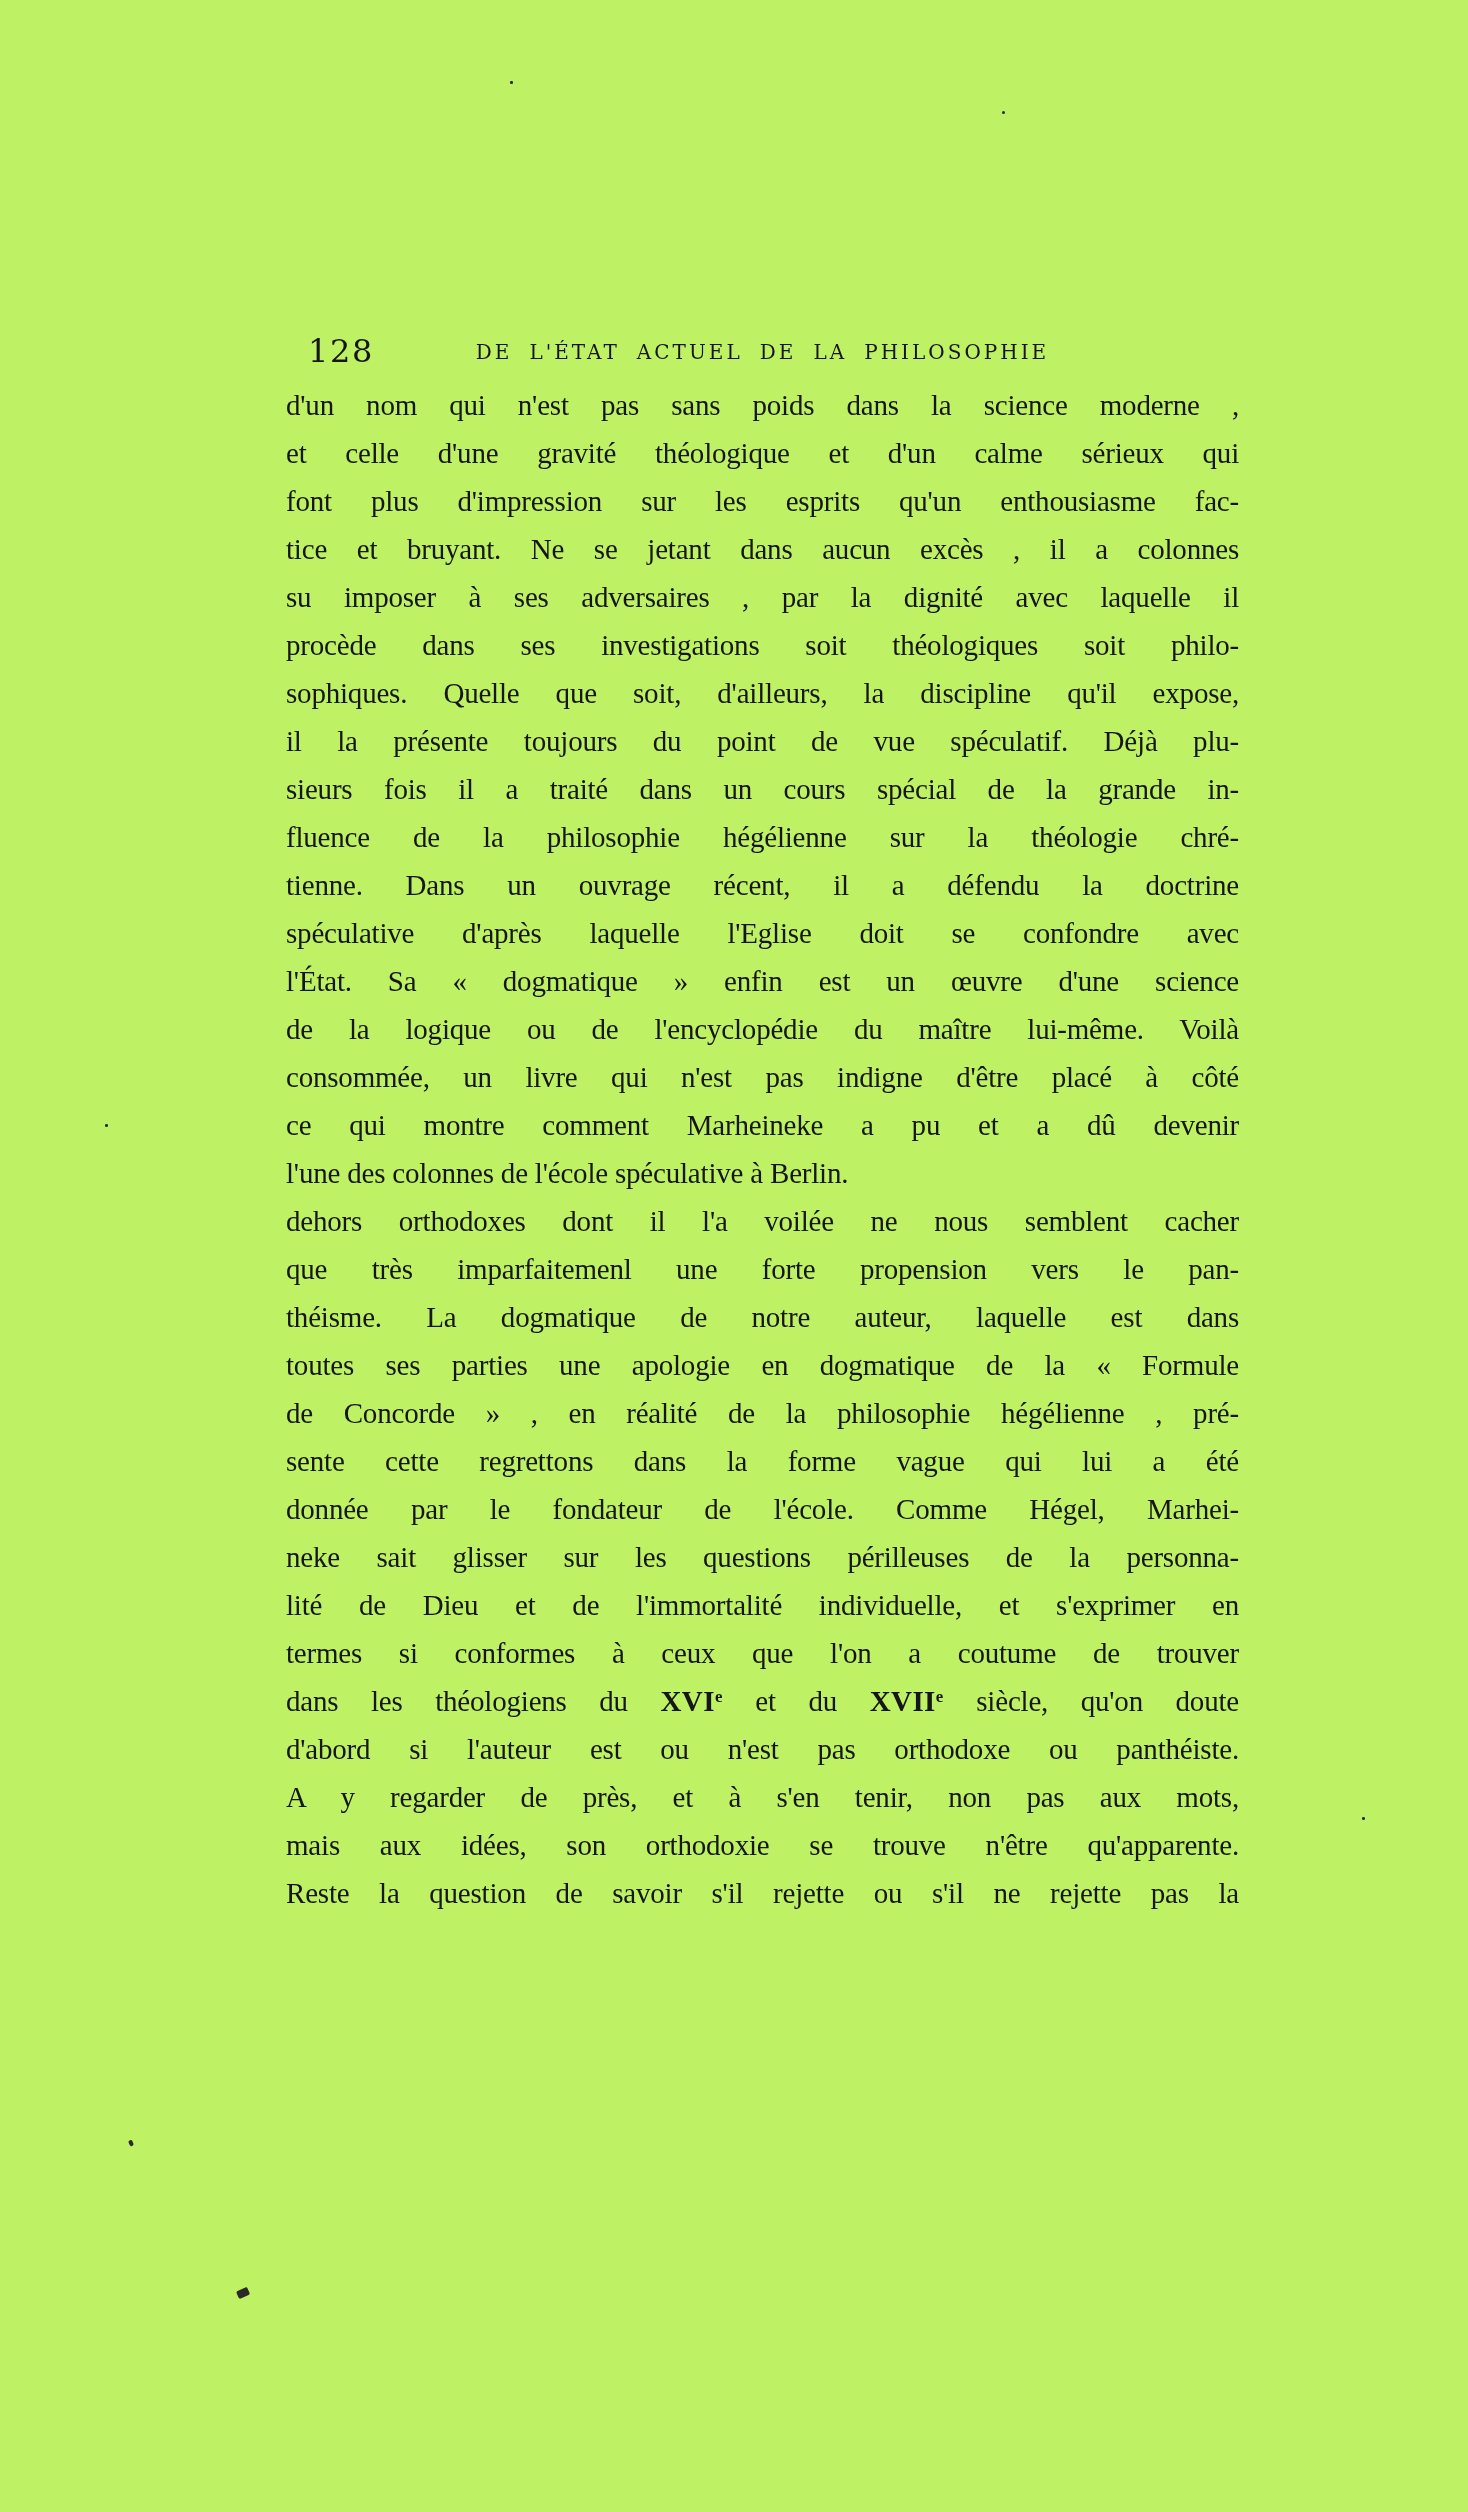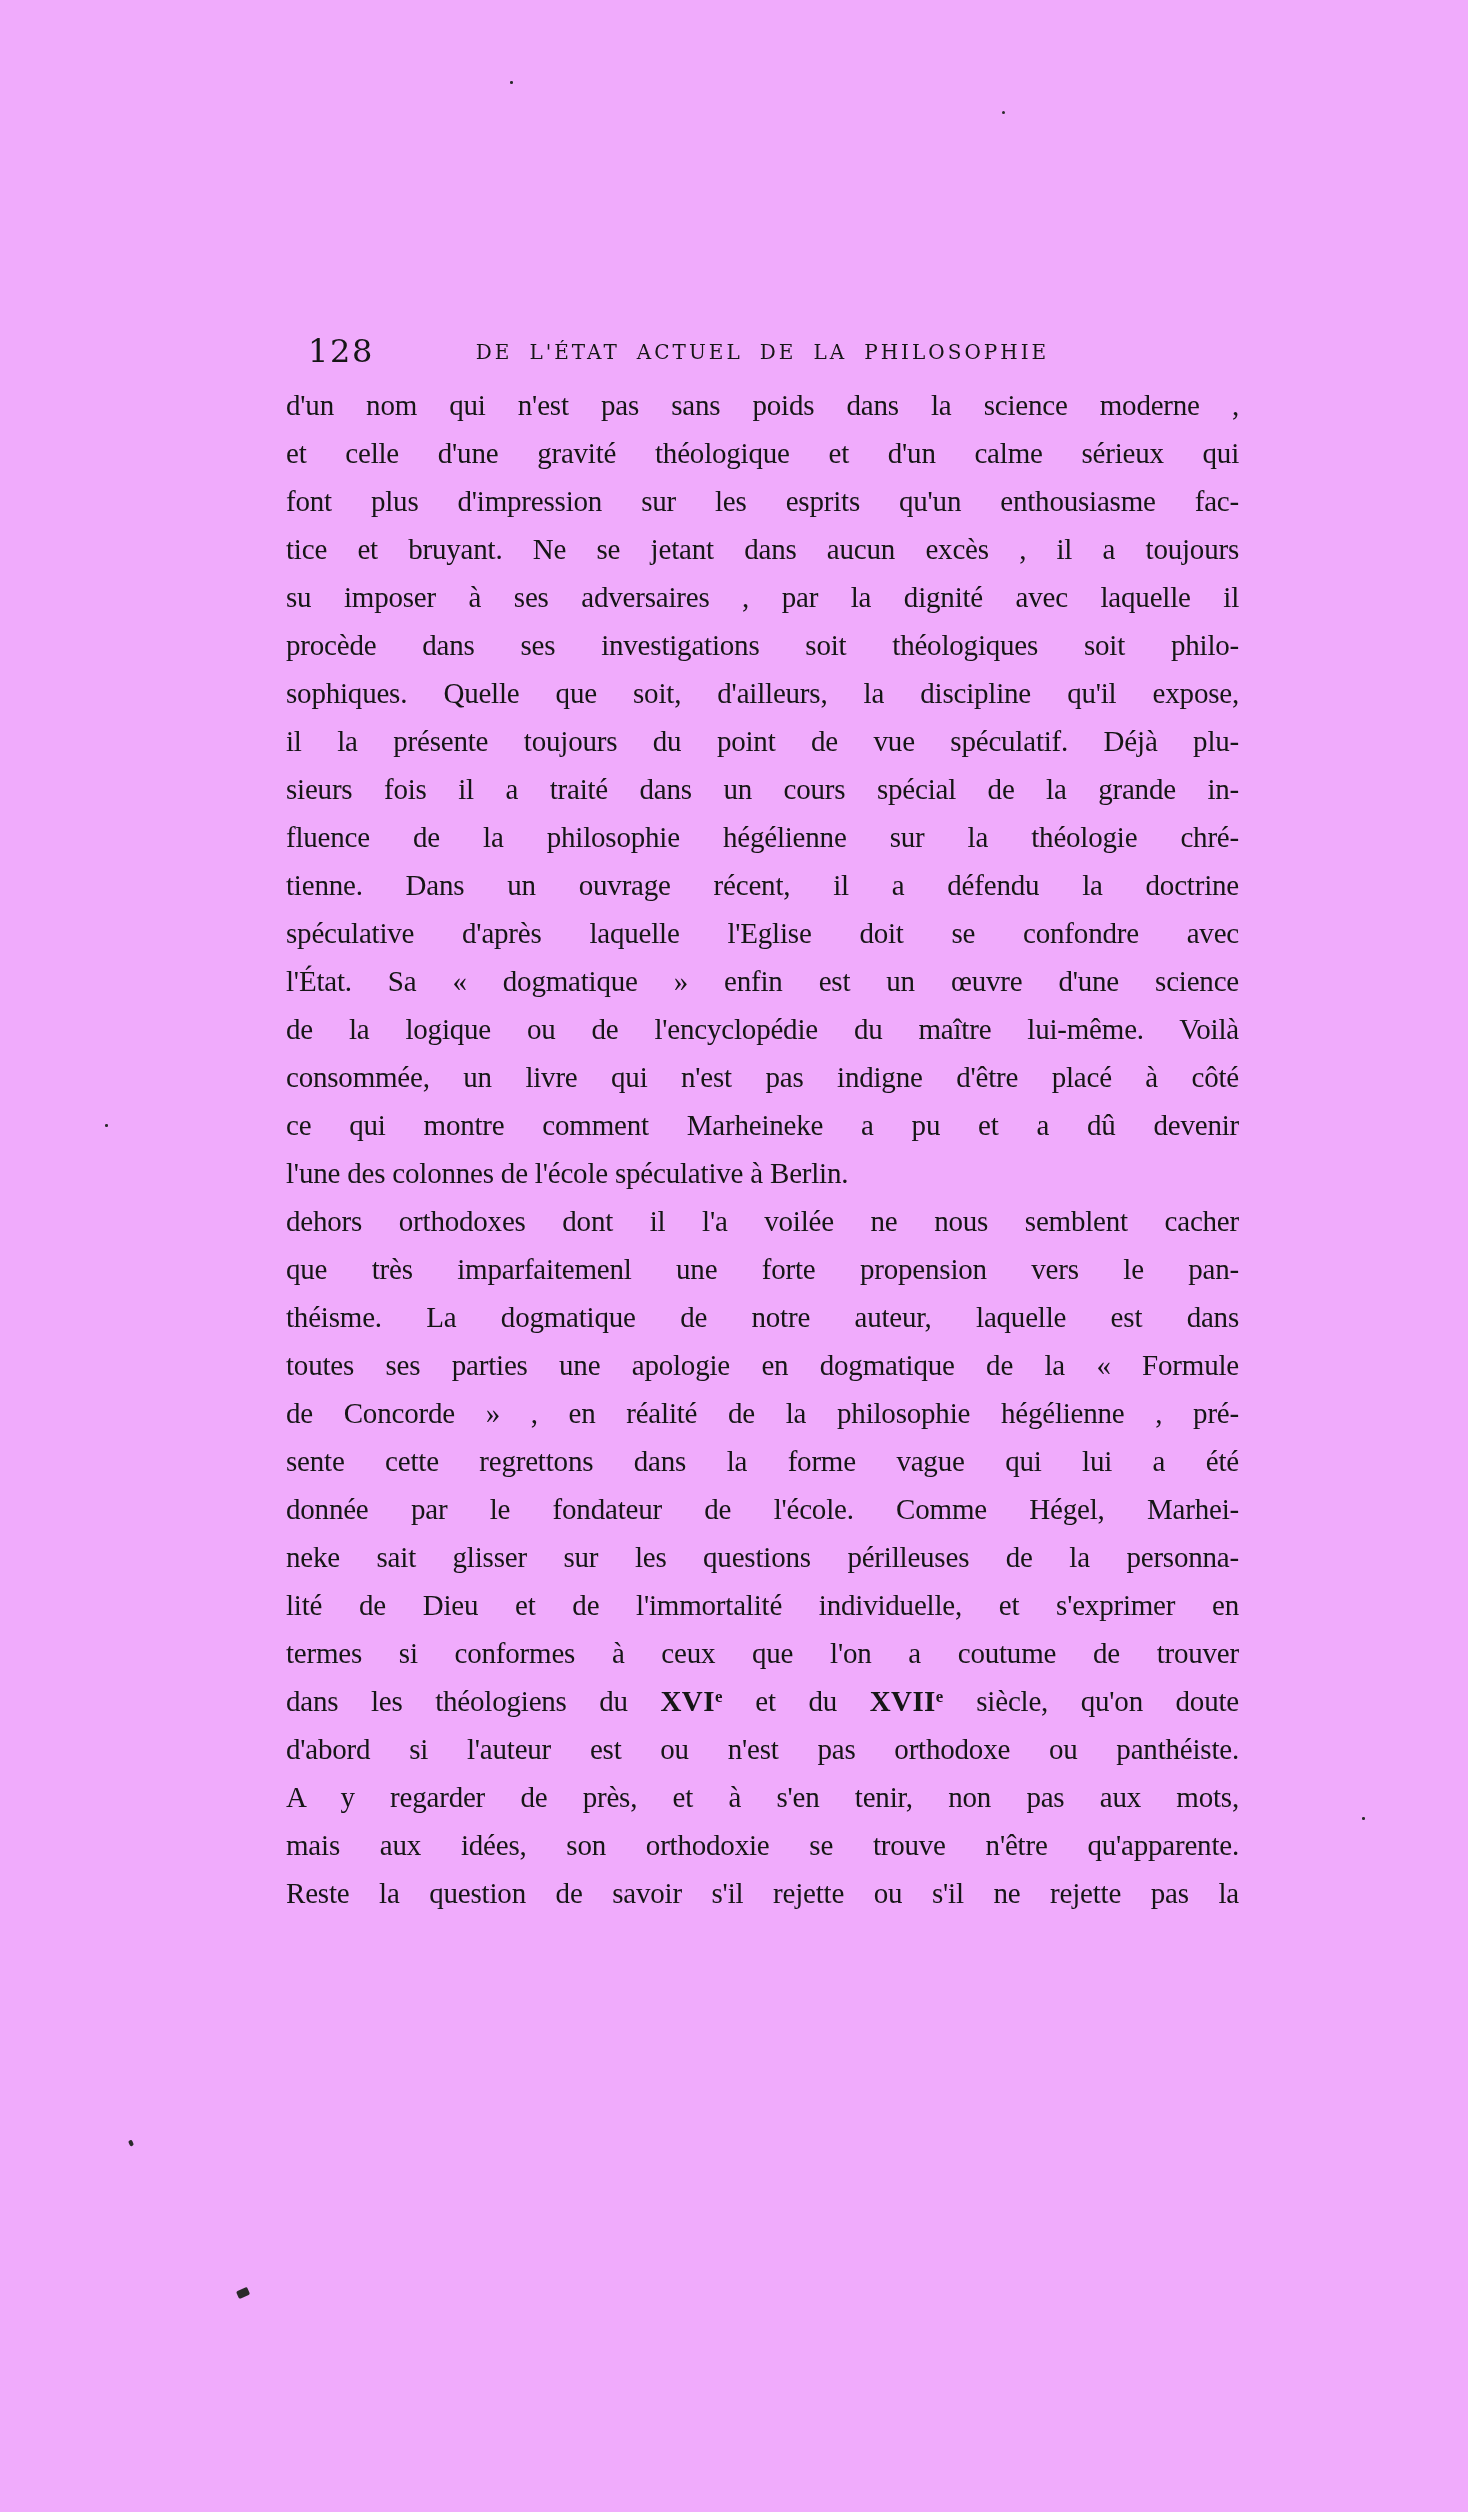--- a/index.html
+++ b/index.html
@@ -1,21 +1,21 @@
 <!DOCTYPE html>
 <html style="font-size:13.6px"><head>
 <meta charset="utf-8">
 <style>
   html, body { margin: 0; padding: 0; background: #e8e8e8; }
   .page {
     position: relative;
     width: 1469px;
     height: 2512px;
     margin: 0 auto;
-    background: #f0abfc;
+    background: #bef264;
     overflow: hidden;
     font-family: "DejaVu Serif", serif;
     color: #161616;
   }
   .header {
     position: absolute;
     left: 286px;
     top: 332px;
     width: 953px;
     height: 39px;
@@ -76,21 +76,21 @@
 
 <div class="page">
   <div class="header">
     <span class="pagenum">128</span>
     <span class="running-title">DE L'ÉTAT ACTUEL DE LA PHILOSOPHIE</span>
   </div>
   <div class="textblock" id="textblock">
       <div class="line">d'un nom qui n'est pas sans poids dans la science moderne ,</div>
       <div class="line">et celle d'une gravité théologique et d'un calme sérieux qui</div>
       <div class="line">font plus d'impression sur les esprits qu'un enthousiasme fac-</div>
-      <div class="line">tice et bruyant. Ne se jetant dans aucun excès , il a toujours</div>
+      <div class="line">tice et bruyant. Ne se jetant dans aucun excès , il a colonnes</div>
       <div class="line">su imposer à ses adversaires , par la dignité avec laquelle il</div>
       <div class="line">procède dans ses investigations soit théologiques soit philo-</div>
       <div class="line">sophiques. Quelle que soit, d'ailleurs, la discipline qu'il expose,</div>
       <div class="line">il la présente toujours du point de vue spéculatif. Déjà plu-</div>
       <div class="line">sieurs fois il a traité dans un cours spécial de la grande in-</div>
       <div class="line">fluence de la philosophie hégélienne sur la théologie chré-</div>
       <div class="line">tienne. Dans un ouvrage récent, il a défendu la doctrine</div>
       <div class="line">spéculative d'après laquelle l'Eglise doit se confondre avec</div>
       <div class="line">l'État. Sa « dogmatique » enfin est un œuvre d'une science</div>
       <div class="line">de la logique ou de l'encyclopédie du maître lui-même. Voilà</div>

